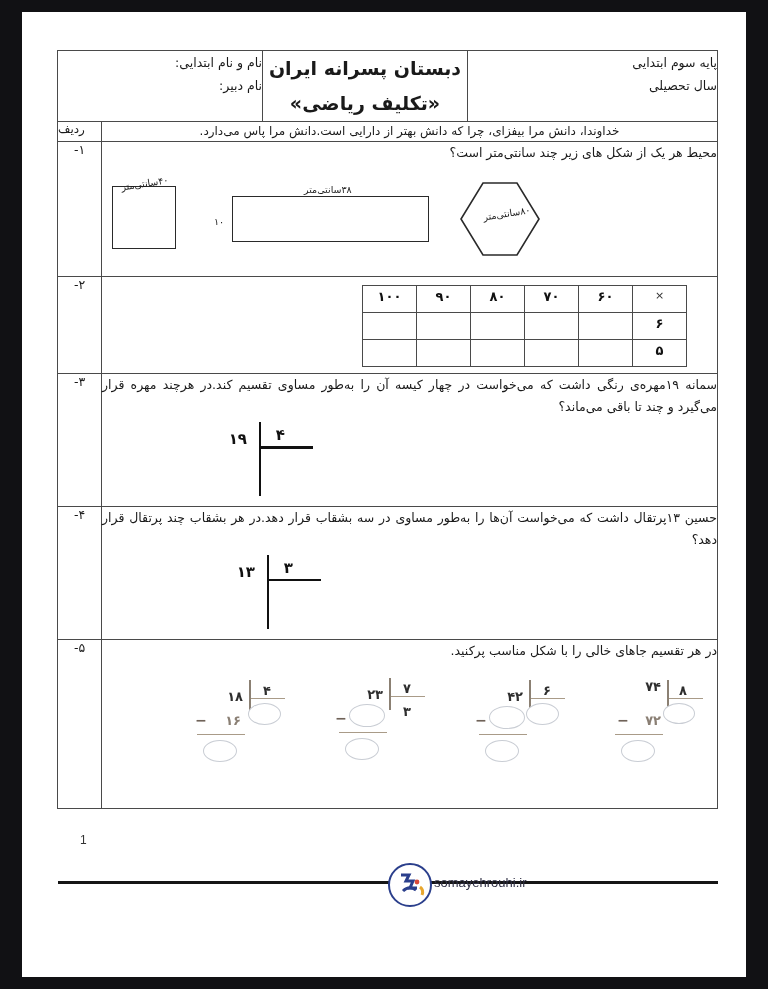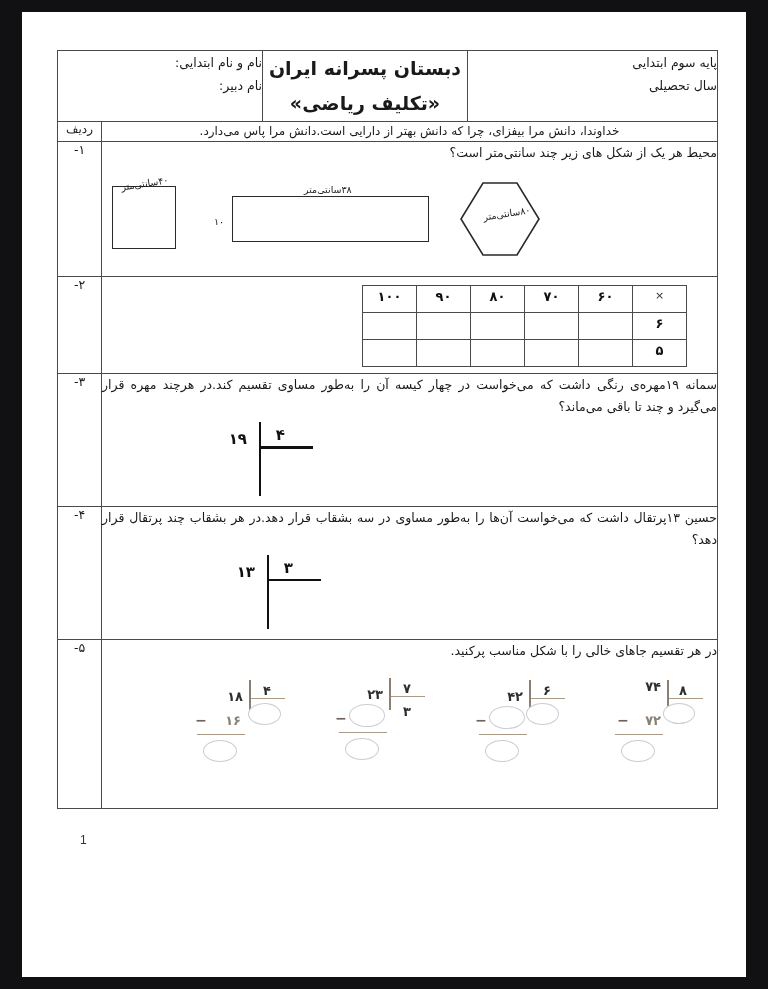--- a/index.html
+++ b/index.html
@@ -55,25 +55,24 @@
 
   
   .motto{
     padding:4px 12px 4px 12px;
     font-size:12px;
     text-align:center;
     color:#1a1a1a;
     line-height:1.6;
   }
   .radif{
-    text-align:center;
+    text-align:left;
     font-size:12px;
     padding:5px 0 4px 0;
     color:#1a1a1a;
-    font-family:Liberation Serif, serif;
   }
 
   
   .qnum{
     width:44px;
     text-align:center;
     font-size:12.5px;
     padding:7px 0 0 0;
     color:#1a1a1a;
     white-space:nowrap;
@@ -388,15 +387,27 @@
           <td class="qnum">۵-</td>
         </tr>
 
       </tbody>
     </table>
 
     <div style="position:relative;height:46px;">
       <span class="pagenum" style="left:22px;top:24px;">1</span>
     </div>
 
+    <div class="footer" style="position:relative;">
+      <div class="frule"></div>
+      <div class="flogo">
+        <svg width="36" height="36" viewBox="0 0 36 36">
+          <path d="M7 10 L15 10 L12 16 L19 16 L16 23 L23 23" fill="none" stroke="#2b3f8c" stroke-width="3" stroke-linejoin="miter"></path>
+          <path d="M9 26 Q15 20 22 25" fill="none" stroke="#2b3f8c" stroke-width="3"></path>
+          <circle cx="23" cy="17" r="2.4" fill="#d94a3a"></circle>
+          <path d="M26 22 Q30 25 28 30" fill="none" stroke="#e8a72e" stroke-width="3"></path>
+        </svg>
+      </div>
+      <span class="fsite">somayehrouhi.ir</span>
+    </div>
 
   </div>
 </div>
 
 </body></html>

